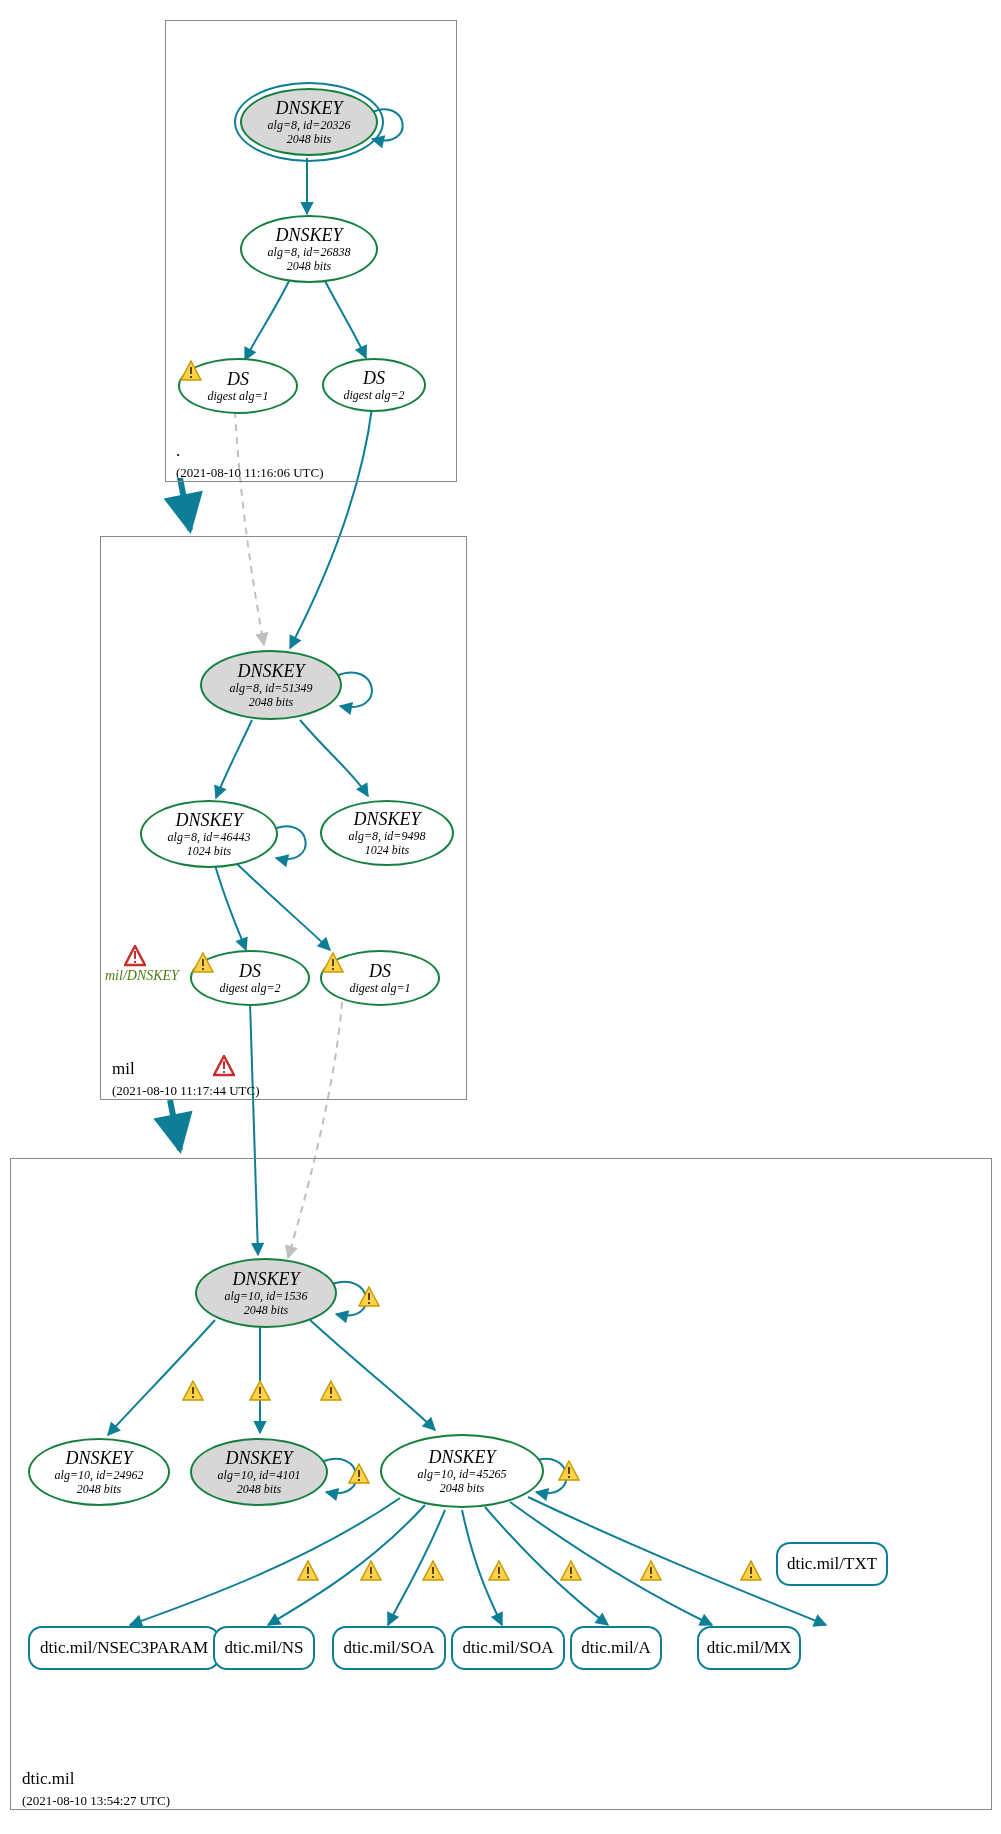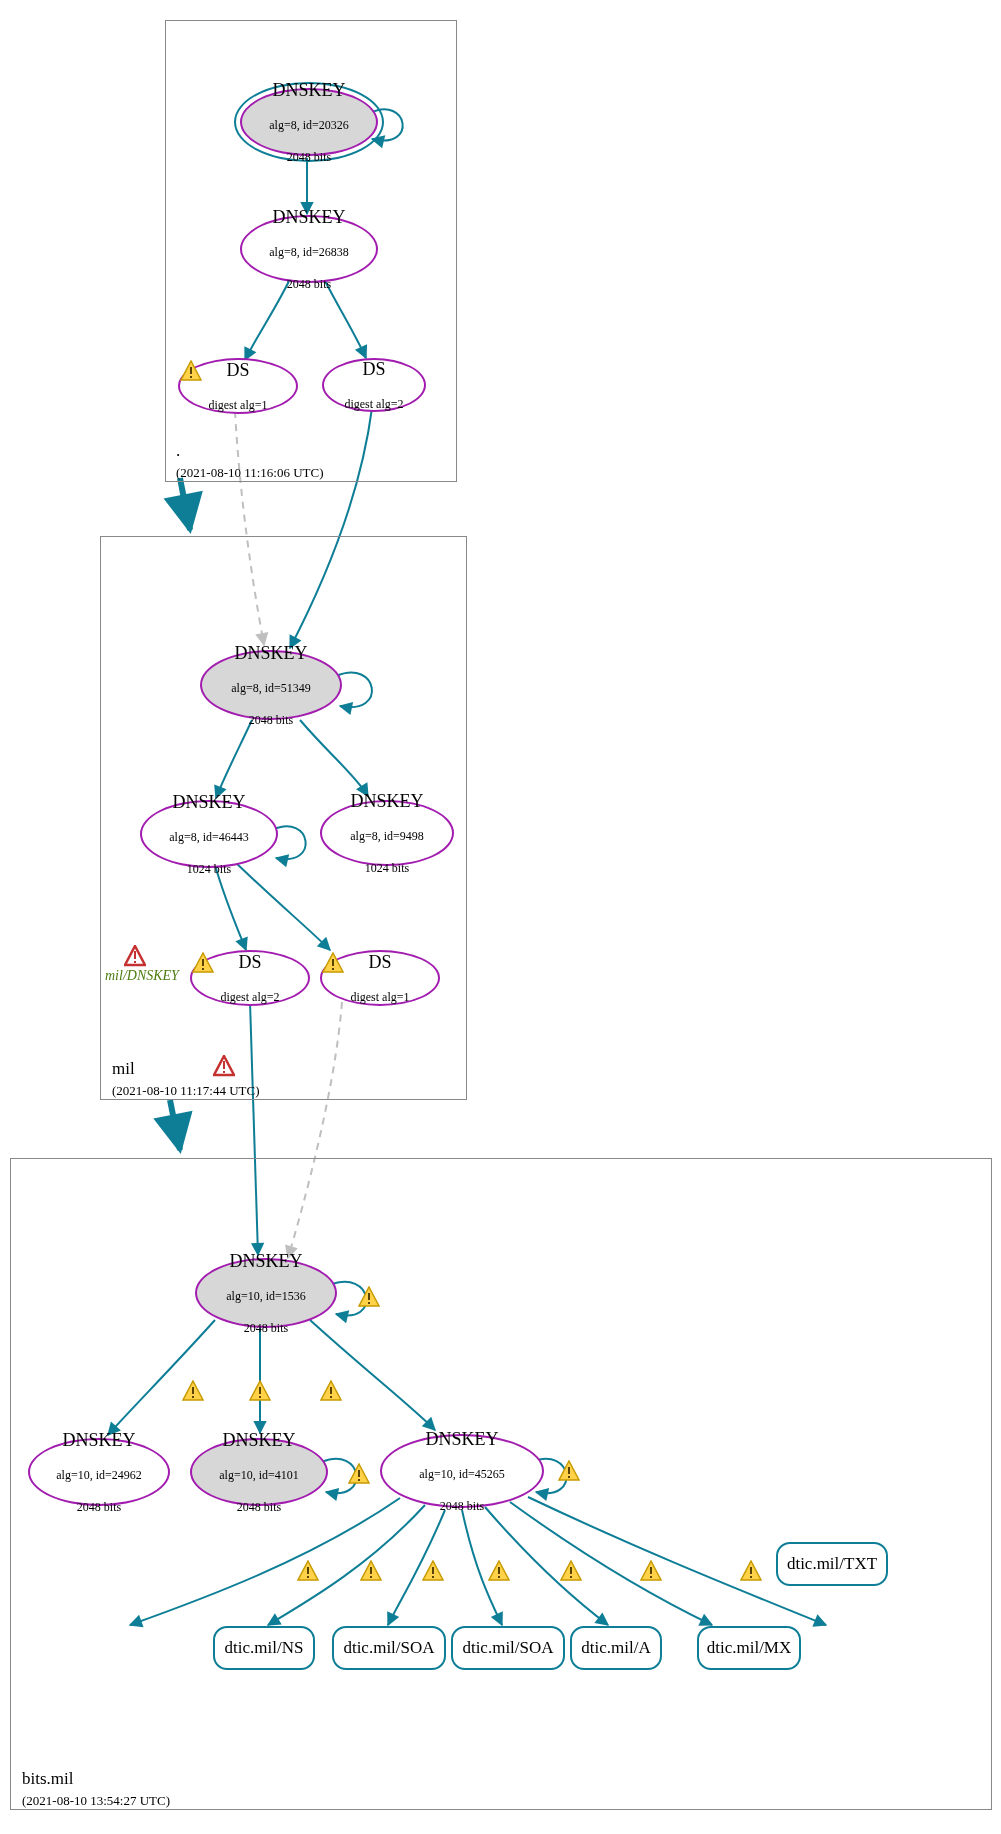--- a/index.html
+++ b/index.html
@@ -2,25 +2,25 @@
 <html><head>
 <meta charset="utf-8">
 <style>
   html,body{margin:0;padding:0;background:#fff;font-family:"Times New Roman",Times,serif;}
   #stage{position:relative;width:1001px;height:1834px;}
   svg{position:absolute;left:0;top:0;}
   .zone{position:absolute;border:1px solid #888;}
   .zlabel{position:absolute;left:10px;font-size:17px;line-height:1.25;color:#000;}
   .zlabel .ts{font-size:13px;}
   .node{position:absolute;display:flex;flex-direction:column;align-items:center;justify-content:center;text-align:center;}
-  .ell{border:2px solid #a21caf;border-radius:50%;background:#fff;}
+  .ell{border:2px solid #15803d;border-radius:50%;background:#fff;font-style:italic;}
   .ell.fill{background:#d7d7d7;}
   .rr{border:2px solid #0d7e96;border-radius:14px;background:#fff;font-size:17px;}
   .t1{font-size:18px;}
-  .t2{font-size:12px;line-height:1.1;margin-top:18px;}
+  .t2{font-size:12px;line-height:1.1;}
   .ring{position:absolute;border:2px solid #0d7e96;border-radius:50%;pointer-events:none;}
   .warn{position:absolute;width:22px;height:22px;}
   .warn svg,.err svg{display:block;}
   .err{position:absolute;width:22px;height:22px;}
   .ghost{position:absolute;font-size:14px;font-style:italic;color:#4d7c0f;}
   .with-icon{display:inline-flex;align-items:center;gap:6px;}
 </style>
 </head>
 <body>
 <div id="stage">
@@ -108,21 +108,21 @@
   <span>.</span><br><span class="ts">(2021-08-10 11:16:06 UTC)</span>
 </div>
 
 <div class="zone" style="left:100px;top:536px;width:365px;height:562px"></div>
 <div class="zlabel" style="left:112px;top:1058px">
   <span>mil</span><br><span class="ts">(2021-08-10 11:17:44 UTC)</span>
 </div>
 
 <div class="zone" style="left:10px;top:1158px;width:980px;height:650px"></div>
 <div class="zlabel" style="left:22px;top:1768px">
-  <span>bits.mil</span><br><span class="ts">(2021-08-10 13:54:27 UTC)</span>
+  <span>dtic.mil</span><br><span class="ts">(2021-08-10 13:54:27 UTC)</span>
 </div>
 
 <div class="ring" style="left:234px;top:82px;width:146px;height:76px"></div>
 <div class="node ell fill" style="left:240px;top:88px;width:134px;height:64px">
   <div class="t1">DNSKEY</div>
   <div class="t2">alg=8, id=20326</div>
   <div class="t2">2048 bits</div>
 </div>
 <div class="node ell" style="left:240px;top:215px;width:134px;height:64px">
   <div class="t1">DNSKEY</div>
@@ -235,20 +235,23 @@
       <svg width="22" height="22">
         <use href="#warn-tri"></use>
       </svg>
     </div>
 <div class="warn" style="left:320px;top:1380px">
       <svg width="22" height="22">
         <use href="#warn-tri"></use>
       </svg>
     </div>
 
+<div class="node rr" style="left:28px;top:1626px;width:188px;height:40px">
+      <span>dtic.mil/NSEC3PARAM</span>
+    </div>
 <div class="node rr" style="left:213px;top:1626px;width:98px;height:40px">
       <span>dtic.mil/NS</span>
     </div>
 <div class="node rr" style="left:332px;top:1626px;width:110px;height:40px">
       <span>dtic.mil/SOA</span>
     </div>
 <div class="node rr" style="left:451px;top:1626px;width:110px;height:40px">
       <span>dtic.mil/SOA</span>
     </div>
 <div class="node rr" style="left:570px;top:1626px;width:88px;height:40px">

